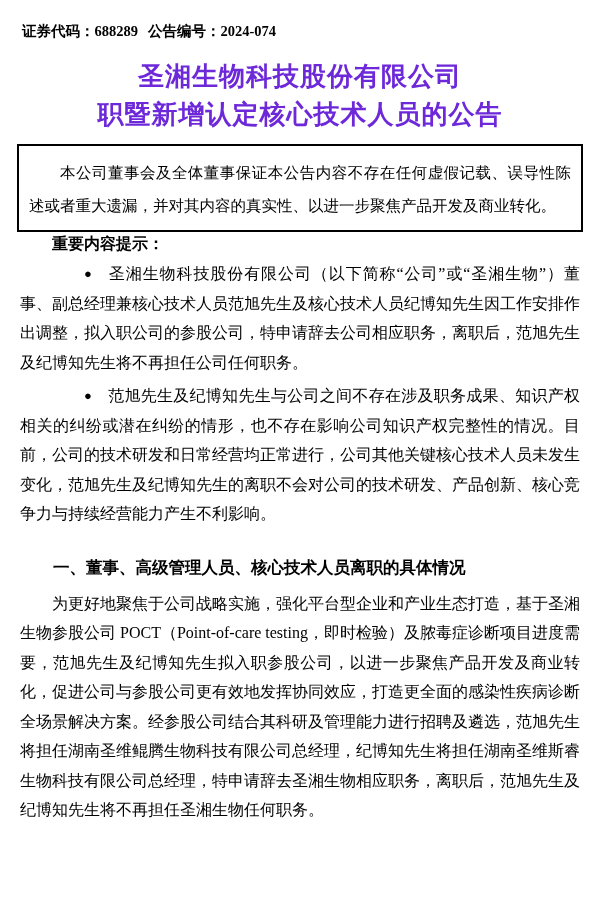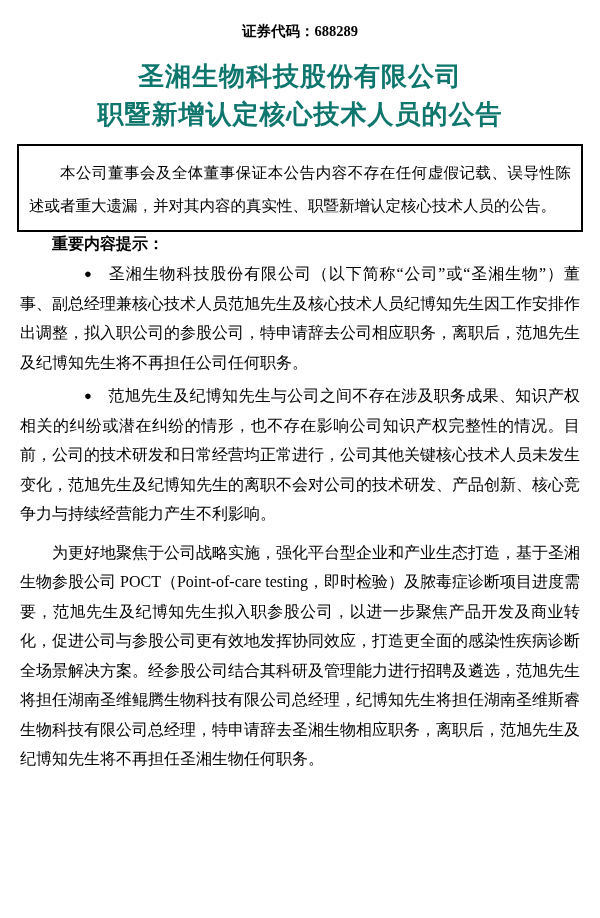--- a/index.html
+++ b/index.html
@@ -11,33 +11,33 @@
     color: #000000;
   }
   .page {
     width: 600px; height: 918px;
     padding: 22px 20px 0 20px;
     position: relative;
   }
   
   .header-row {
     display: flex;
-    justify-content: center;
+    justify-content: flex-start;
     align-items: baseline;
     font-size: 14.5px;
     font-weight: bold;
     line-height: 18px;
     padding: 0 2px;
     gap: 10px;
   }
   
   .doc-title {
     margin-top: 18px;
     text-align: center;
-    color: #0f766e;
+    color: #6d28d9;
     font-weight: bold;
     font-size: 26px;
     line-height: 38px;
     letter-spacing: 1px;
   }
   
   .statement-box {
     margin: 10px -3px 0 -3px;
     border: 2px solid #000000;
     padding: 10px 10px 8px 10px;
@@ -81,38 +81,40 @@
     text-indent: 2em;
   }
 </style>
 </head>
 <body>
 
 <div class="page">
 
   <div class="header-row">
     <span>证券代码：688289</span>
+    <span>公告编号：2024-074</span>
   </div>
 
   <div class="doc-title">
     <div>圣湘生物科技股份有限公司</div>
     <div>职暨新增认定核心技术人员的公告</div>
   </div>
 
   <div class="statement-box">
-    <span>本公司董事会及全体董事保证本公告内容不存在任何虚假记载、误导性陈述或者重大遗漏，并对其内容的真实性、职暨新增认定核心技术人员的公告。</span>
+    <span>本公司董事会及全体董事保证本公告内容不存在任何虚假记载、误导性陈述或者重大遗漏，并对其内容的真实性、以进一步聚焦产品开发及商业转化。</span>
   </div>
 
   <div class="important-label">重要内容提示：</div>
 
   <p class="body-para">
     <span class="bullet-marker">●</span><span>圣湘生物科技股份有限公司（以下简称“公司”或“圣湘生物”）董事、副总经理兼核心技术人员范旭先生及核心技术人员纪博知先生因工作安排作出调整，拟入职公司的参股公司，特申请辞去公司相应职务，离职后，范旭先生及纪博知先生将不再担任公司任何职务。</span>
   </p>
 
   <p class="body-para">
     <span class="bullet-marker">●</span><span>范旭先生及纪博知先生与公司之间不存在涉及职务成果、知识产权相关的纠纷或潜在纠纷的情形，也不存在影响公司知识产权完整性的情况。目前，公司的技术研发和日常经营均正常进行，公司其他关键核心技术人员未发生变化，范旭先生及纪博知先生的离职不会对公司的技术研发、产品创新、核心竞争力与持续经营能力产生不利影响。</span>
   </p>
 
 
+  <div class="section-heading">一、董事、高级管理人员、核心技术人员离职的具体情况</div>
 
   <p class="section-para">为更好地聚焦于公司战略实施，强化平台型企业和产业生态打造，基于圣湘生物参股公司 POCT（Point-of-care testing，即时检验）及脓毒症诊断项目进度需要，范旭先生及纪博知先生拟入职参股公司，以进一步聚焦产品开发及商业转化，促进公司与参股公司更有效地发挥协同效应，打造更全面的感染性疾病诊断全场景解决方案。经参股公司结合其科研及管理能力进行招聘及遴选，范旭先生将担任湖南圣维鲲腾生物科技有限公司总经理，纪博知先生将担任湖南圣维斯睿生物科技有限公司总经理，特申请辞去圣湘生物相应职务，离职后，范旭先生及纪博知先生将不再担任圣湘生物任何职务。</p>
 
 </div>
 
 </body></html>

